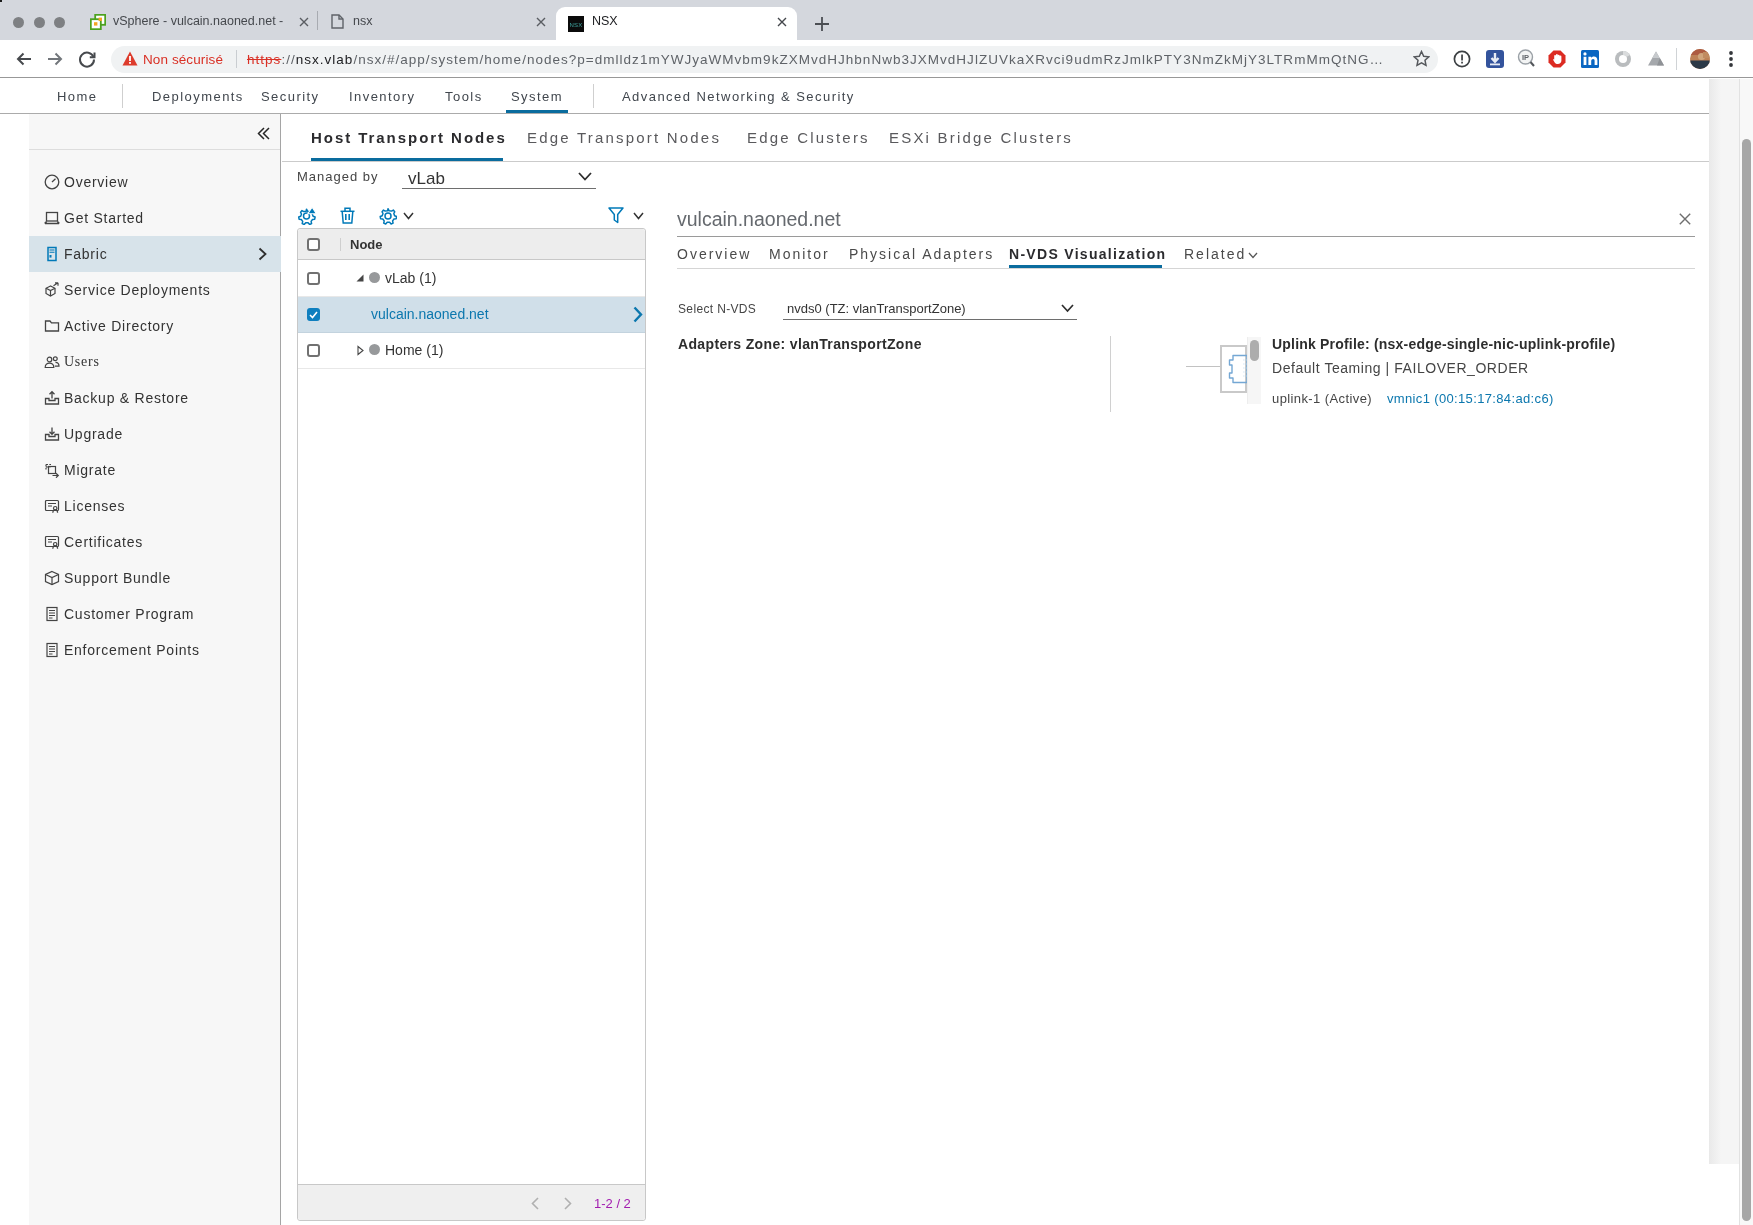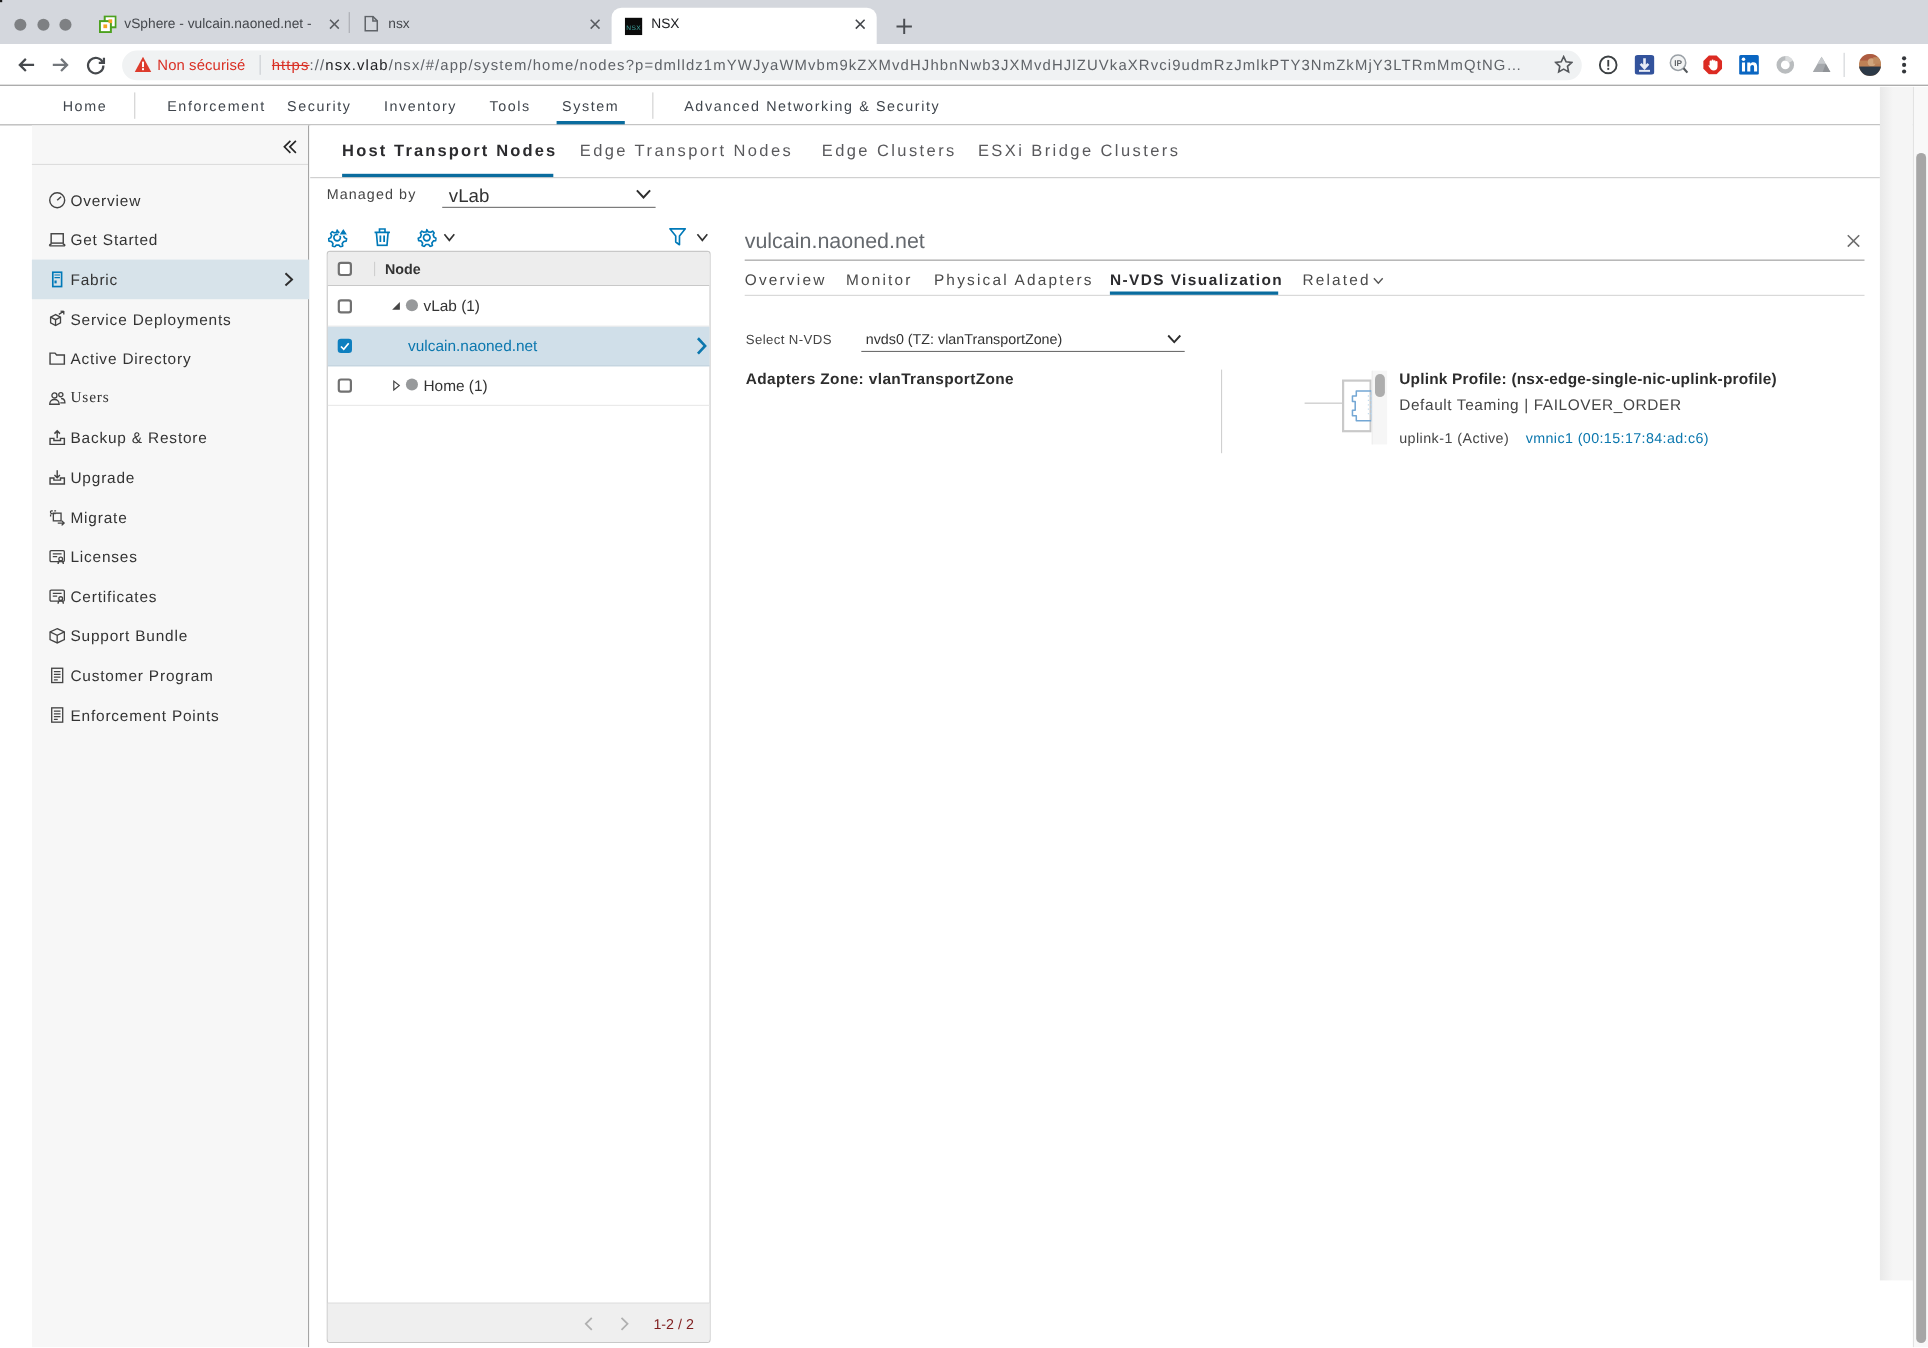--- a/index.html
+++ b/index.html
@@ -162,21 +162,21 @@
   <svg class="abs" style="left:1728px;top:10px;" width="6" height="18" viewBox="0 0 6 18">
         <circle cx="3" cy="3" r="1.9" fill="#34373b"></circle>
         <circle cx="3" cy="9" r="1.9" fill="#34373b"></circle>
         <circle cx="3" cy="15" r="1.9" fill="#34373b"></circle>
       </svg>
 </div>
 
 <div id="nsxnav">
   <div class="navitem" style="left:57px;">Home</div>
   <div class="navsep" style="left:122px;"></div>
-  <div class="navitem" style="left:152px;">Enforcement</div>
+  <div class="navitem" style="left:152px;">Deployments</div>
   <div class="navitem" style="left:261px;">Security</div>
   <div class="navitem" style="left:349px;">Inventory</div>
   <div class="navitem" style="left:445px;">Tools</div>
   <div class="navitem" style="left:511px;">System</div>
   <div class="abs" style="left:506px;top:31px;width:62px;height:3px;background:#0a6c9e;"></div>
   <div class="navsep" style="left:593px;"></div>
   <div class="navitem" style="left:622px;">Advanced Networking &amp; Security</div>
 </div>
 
 <div id="sidebar">
@@ -407,21 +407,21 @@
       <div class="rowtxt" style="left:87px;">Home (1)</div>
     </div>
 
     <div class="abs" style="left:0;top:955px;width:347px;height:36px;background:#efefef;border-top:1px solid #c8c8c8;border-radius:0 0 3px 3px;">
       <svg class="abs" style="left:233px;top:12px;" width="8" height="13" viewBox="0 0 8 13">
             <path d="M7 1 L1.5 6.5 L7 12" fill="none" stroke="#b0b0b0" stroke-width="1.6"></path>
           </svg>
       <svg class="abs" style="left:266px;top:12px;" width="8" height="13" viewBox="0 0 8 13">
             <path d="M1 1 L6.5 6.5 L1 12" fill="none" stroke="#b0b0b0" stroke-width="1.6"></path>
           </svg>
-      <div class="abs" style="left:296px;top:11px;font-size:13px;color:#7f1d1d;">1-2 / 2</div>
+      <div class="abs" style="left:296px;top:11px;font-size:13px;color:#a21caf;">1-2 / 2</div>
     </div>
   </div>
 </div>
 <div id="detail">
   <div class="abs" style="left:677px;top:208px;font-size:19.5px;color:#65696e;letter-spacing:0px;">vulcain.naoned.net</div>
   <svg class="abs" style="left:1679px;top:213px;" width="12" height="12" viewBox="0 0 12 12">
         <path d="M0.8 0.8 L11.2 11.2 M11.2 0.8 L0.8 11.2" stroke="#6e6e6e" stroke-width="1.4"></path>
       </svg>
   <div class="abs" style="left:677px;top:236px;width:1018px;height:1px;background:#9a9a9a;"></div>
   <div class="dtab" style="left:677px;">Overview</div>

